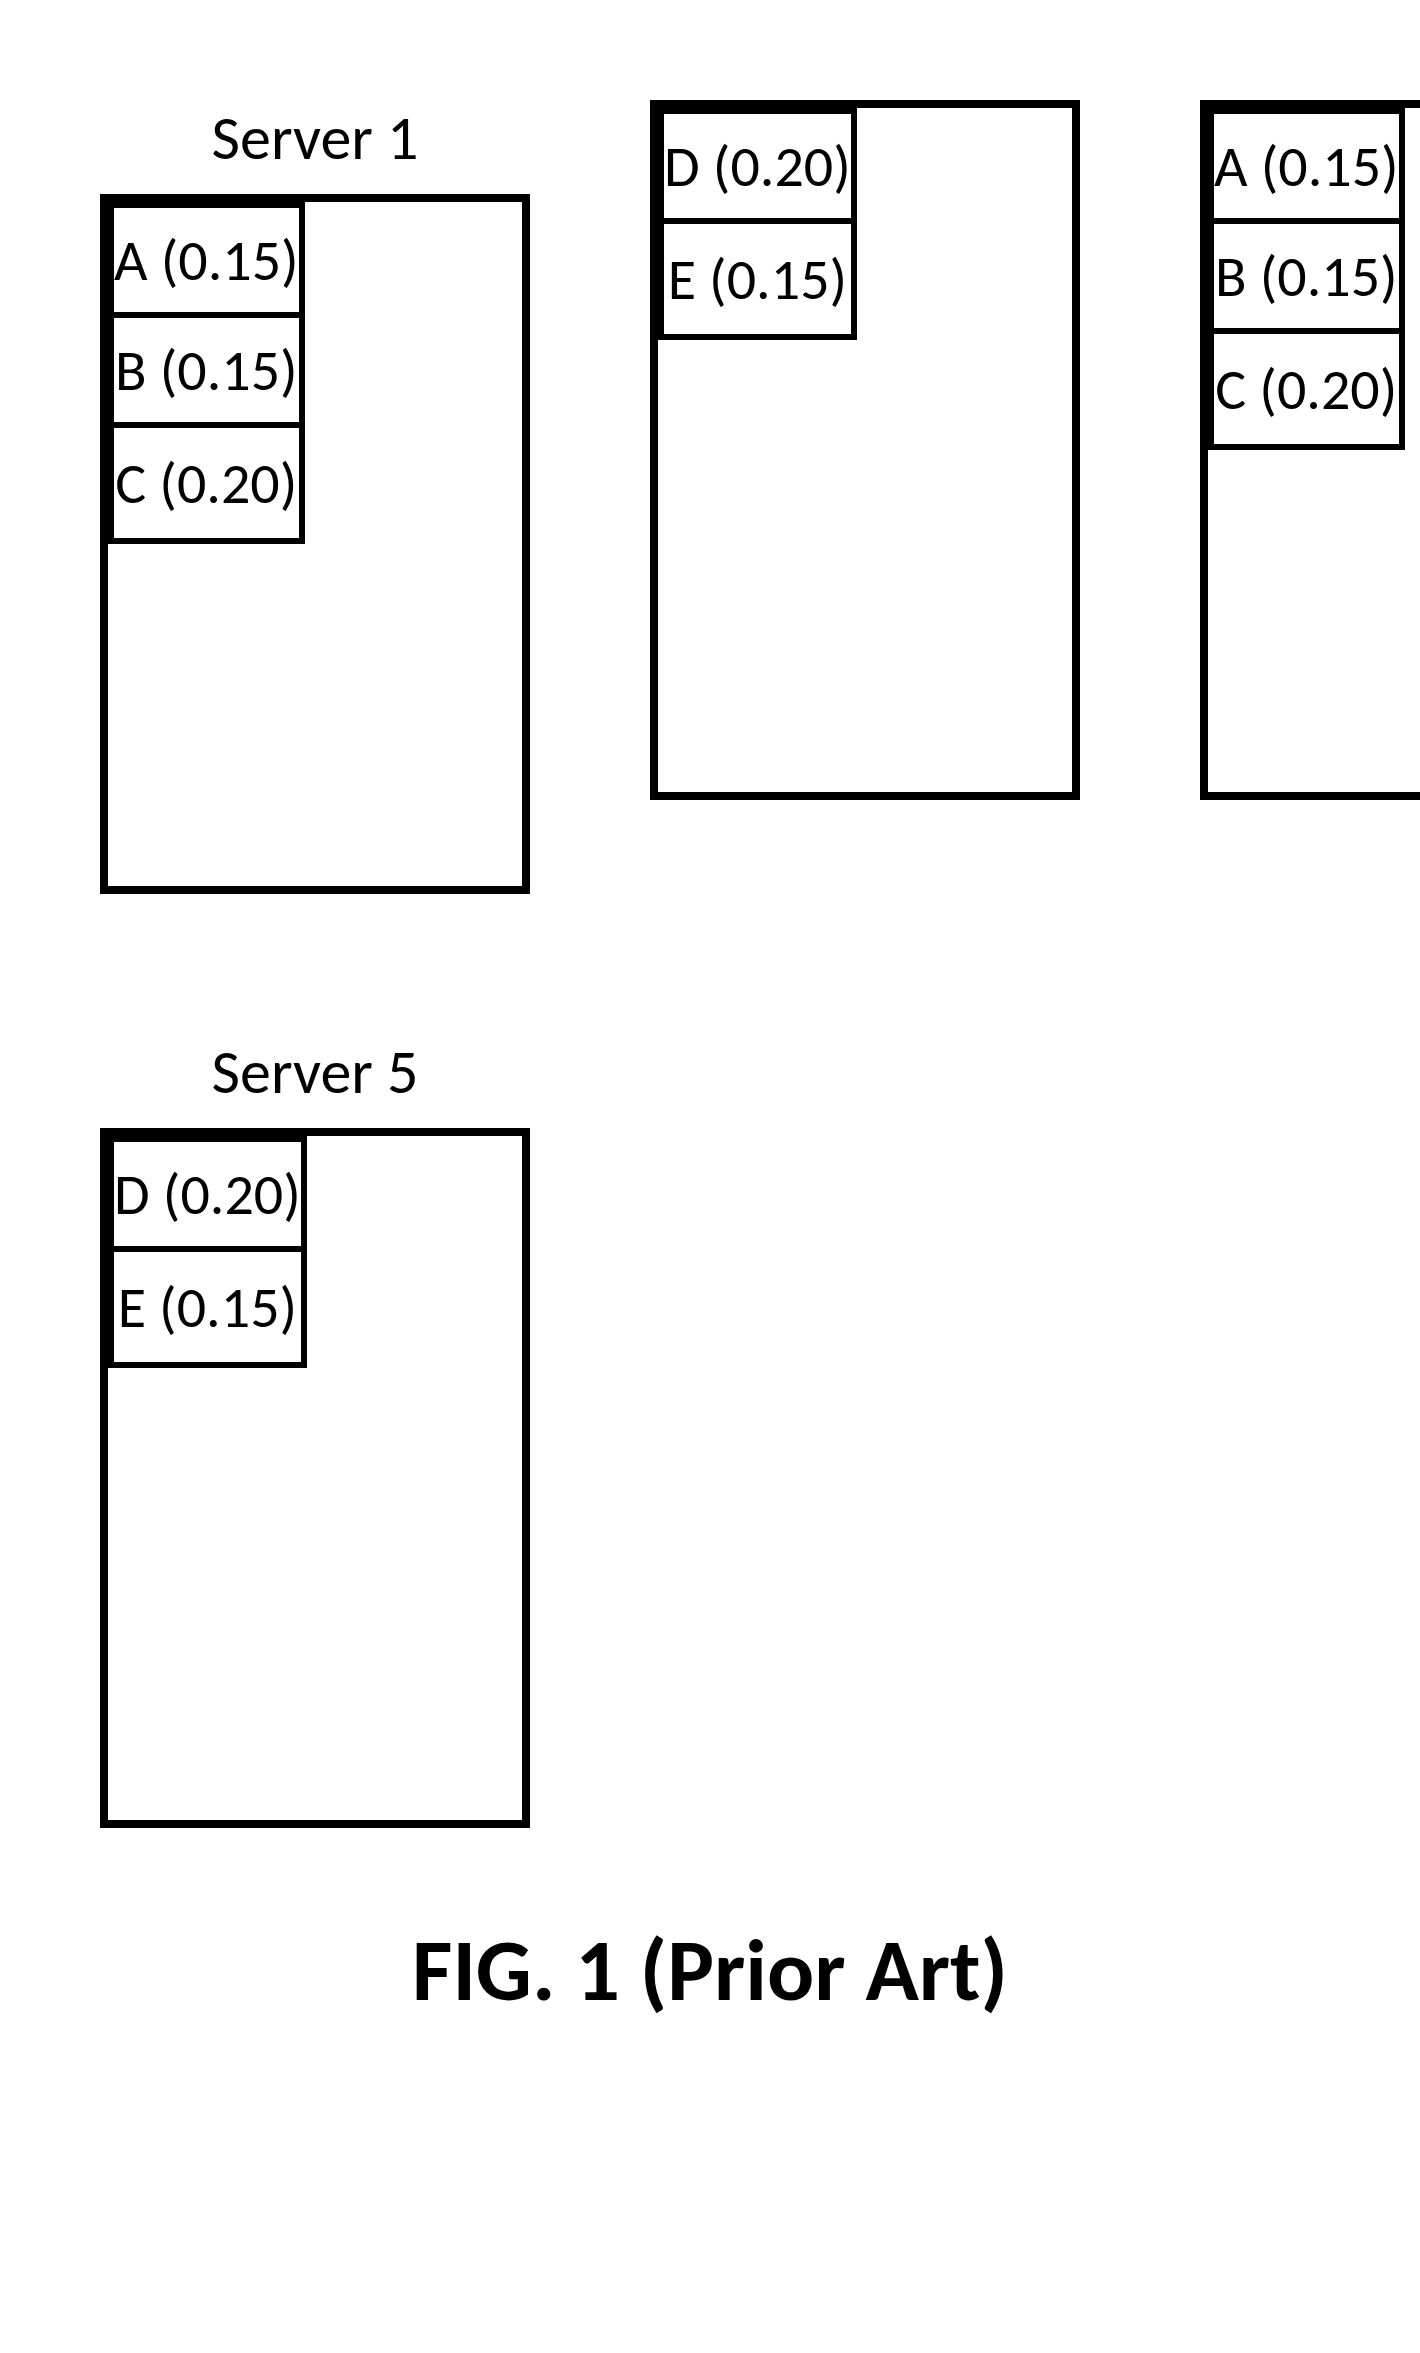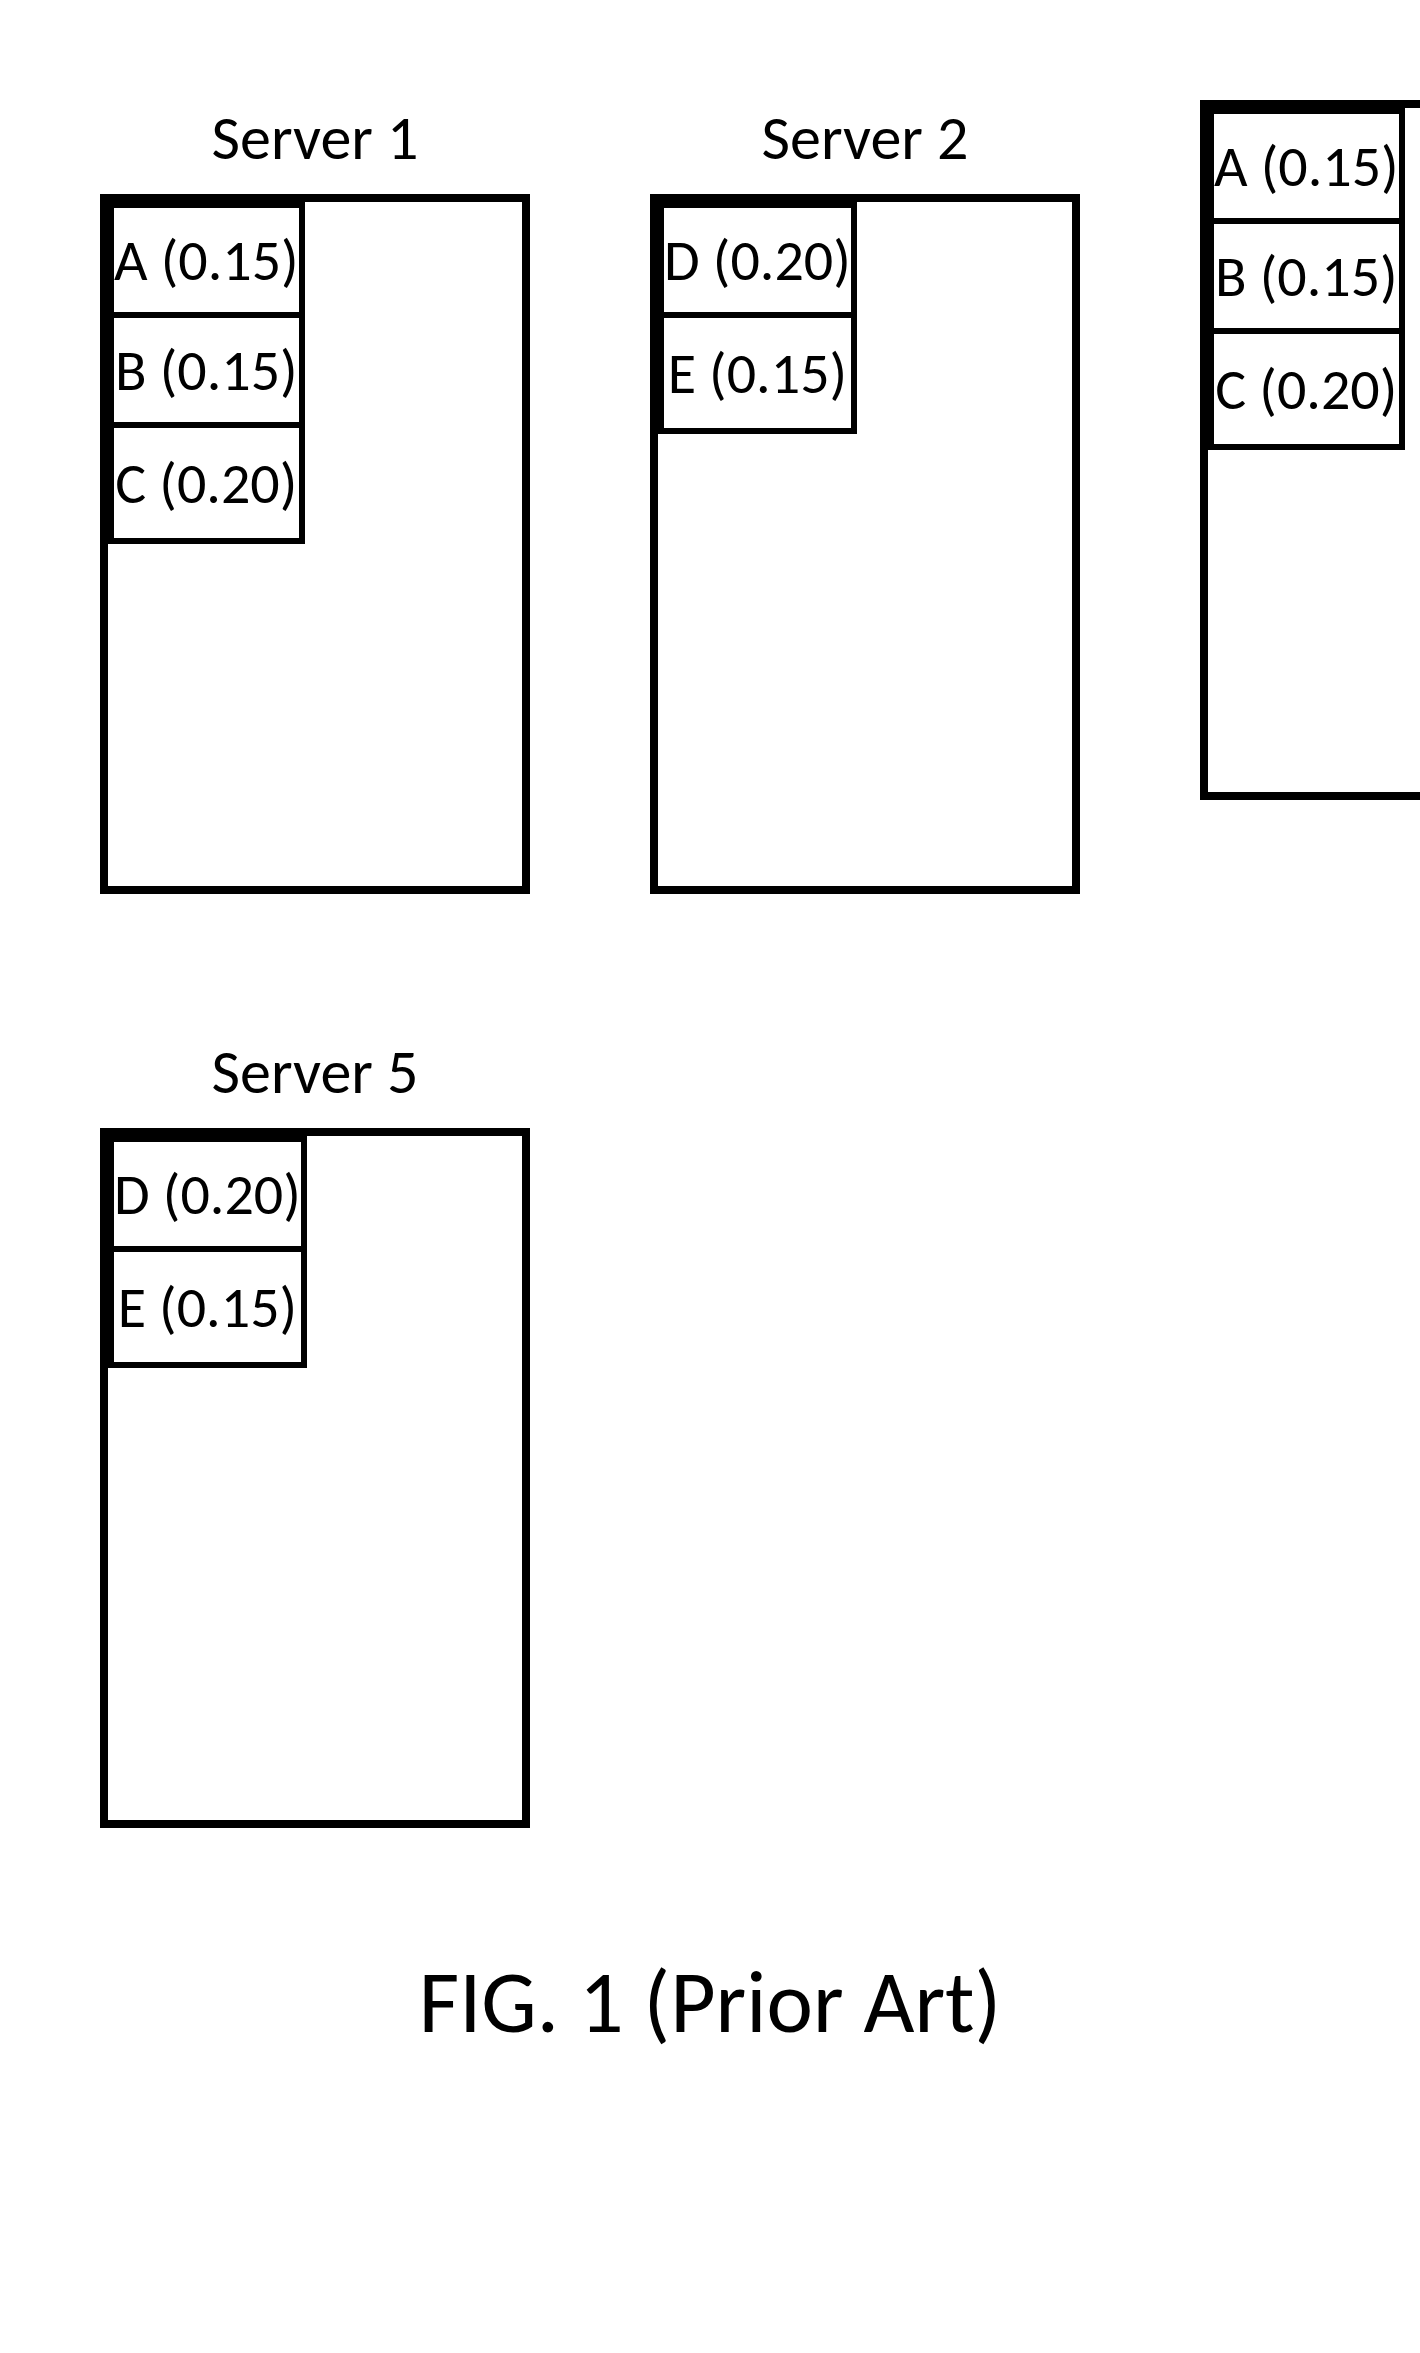--- a/index.html
+++ b/index.html
@@ -57,44 +57,43 @@
       font-size: 58px;
       color: #000;
       background: #fff;
     }
     .server-row:last-child {
       border-bottom: none;
     }
     .caption {
       text-align: center;
       font-size: 88px;
-      font-weight: normal;
+      font-weight: bold;
       color: #000;
-      margin-top: 120px;
+      margin-top: 88px;
     }
   </style>
 </head>
 <body>
 
 <div class="container">
   <div class="grid">
 
     <div class="server-block">
       <div class="server-title">Server 1</div>
       <div class="server-box">
         <div class="items">
           <div class="server-row">A (0.15)</div>
           <div class="server-row">B (0.15)</div>
           <div class="server-row">C (0.20)</div>
         </div>
       </div>
     </div>
 
     <div class="server-block">
-      <div class="server-title">Server 2</div>
       <div class="server-box">
         <div class="items">
           <div class="server-row">D (0.20)</div>
           <div class="server-row">E (0.15)</div>
         </div>
       </div>
     </div>
 
     <div class="server-block">
       <div class="server-box">

